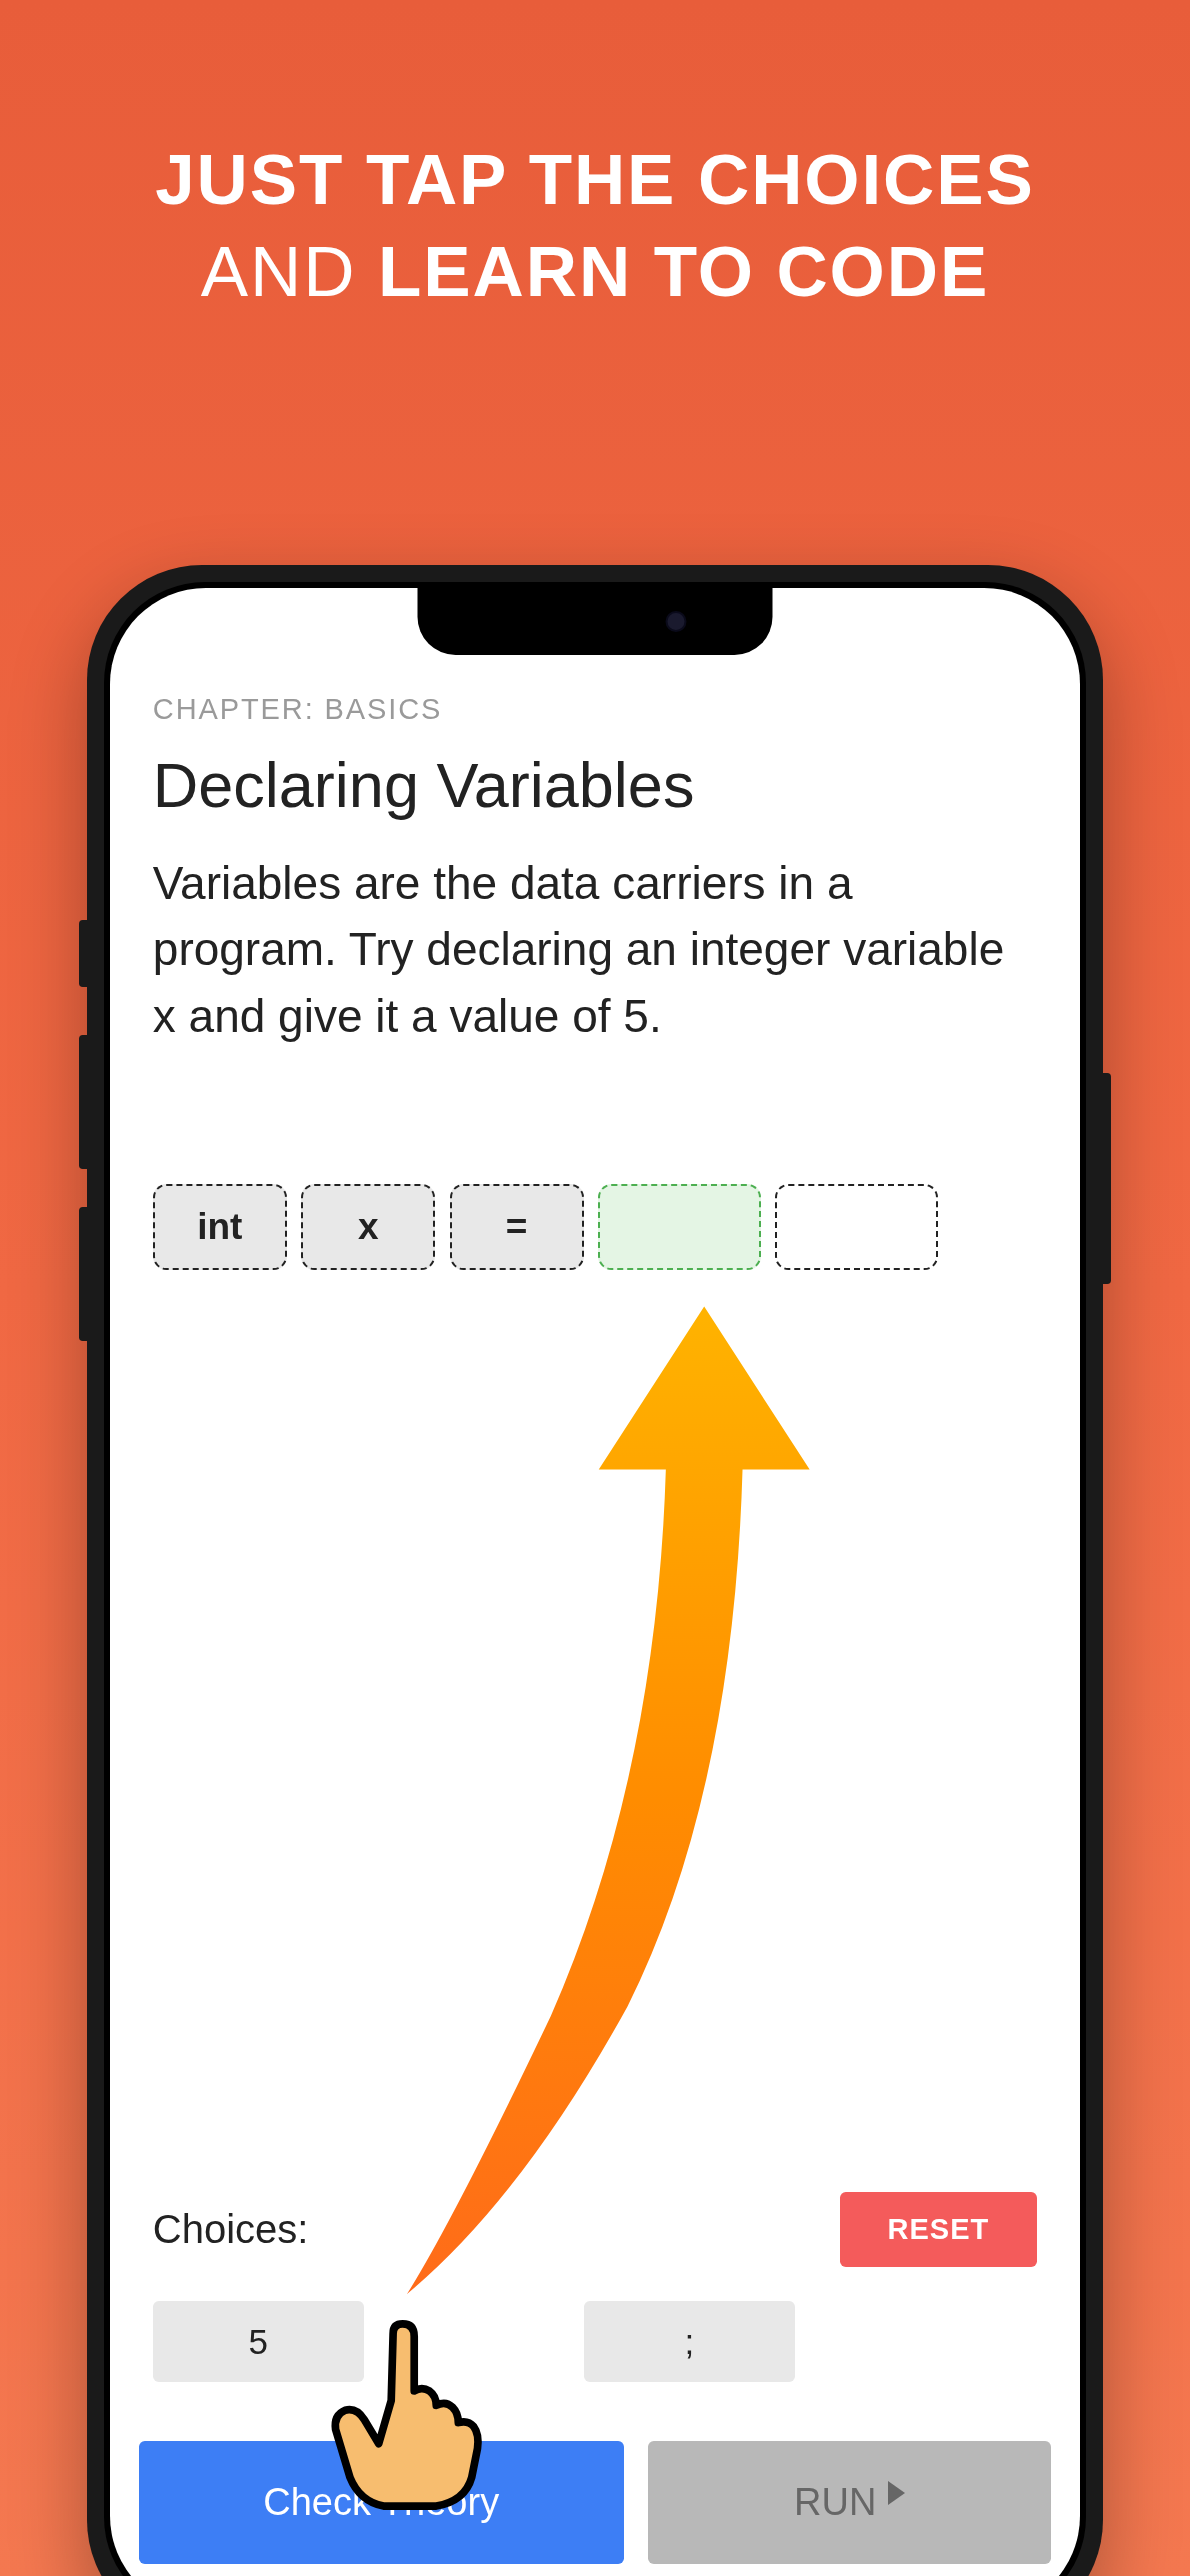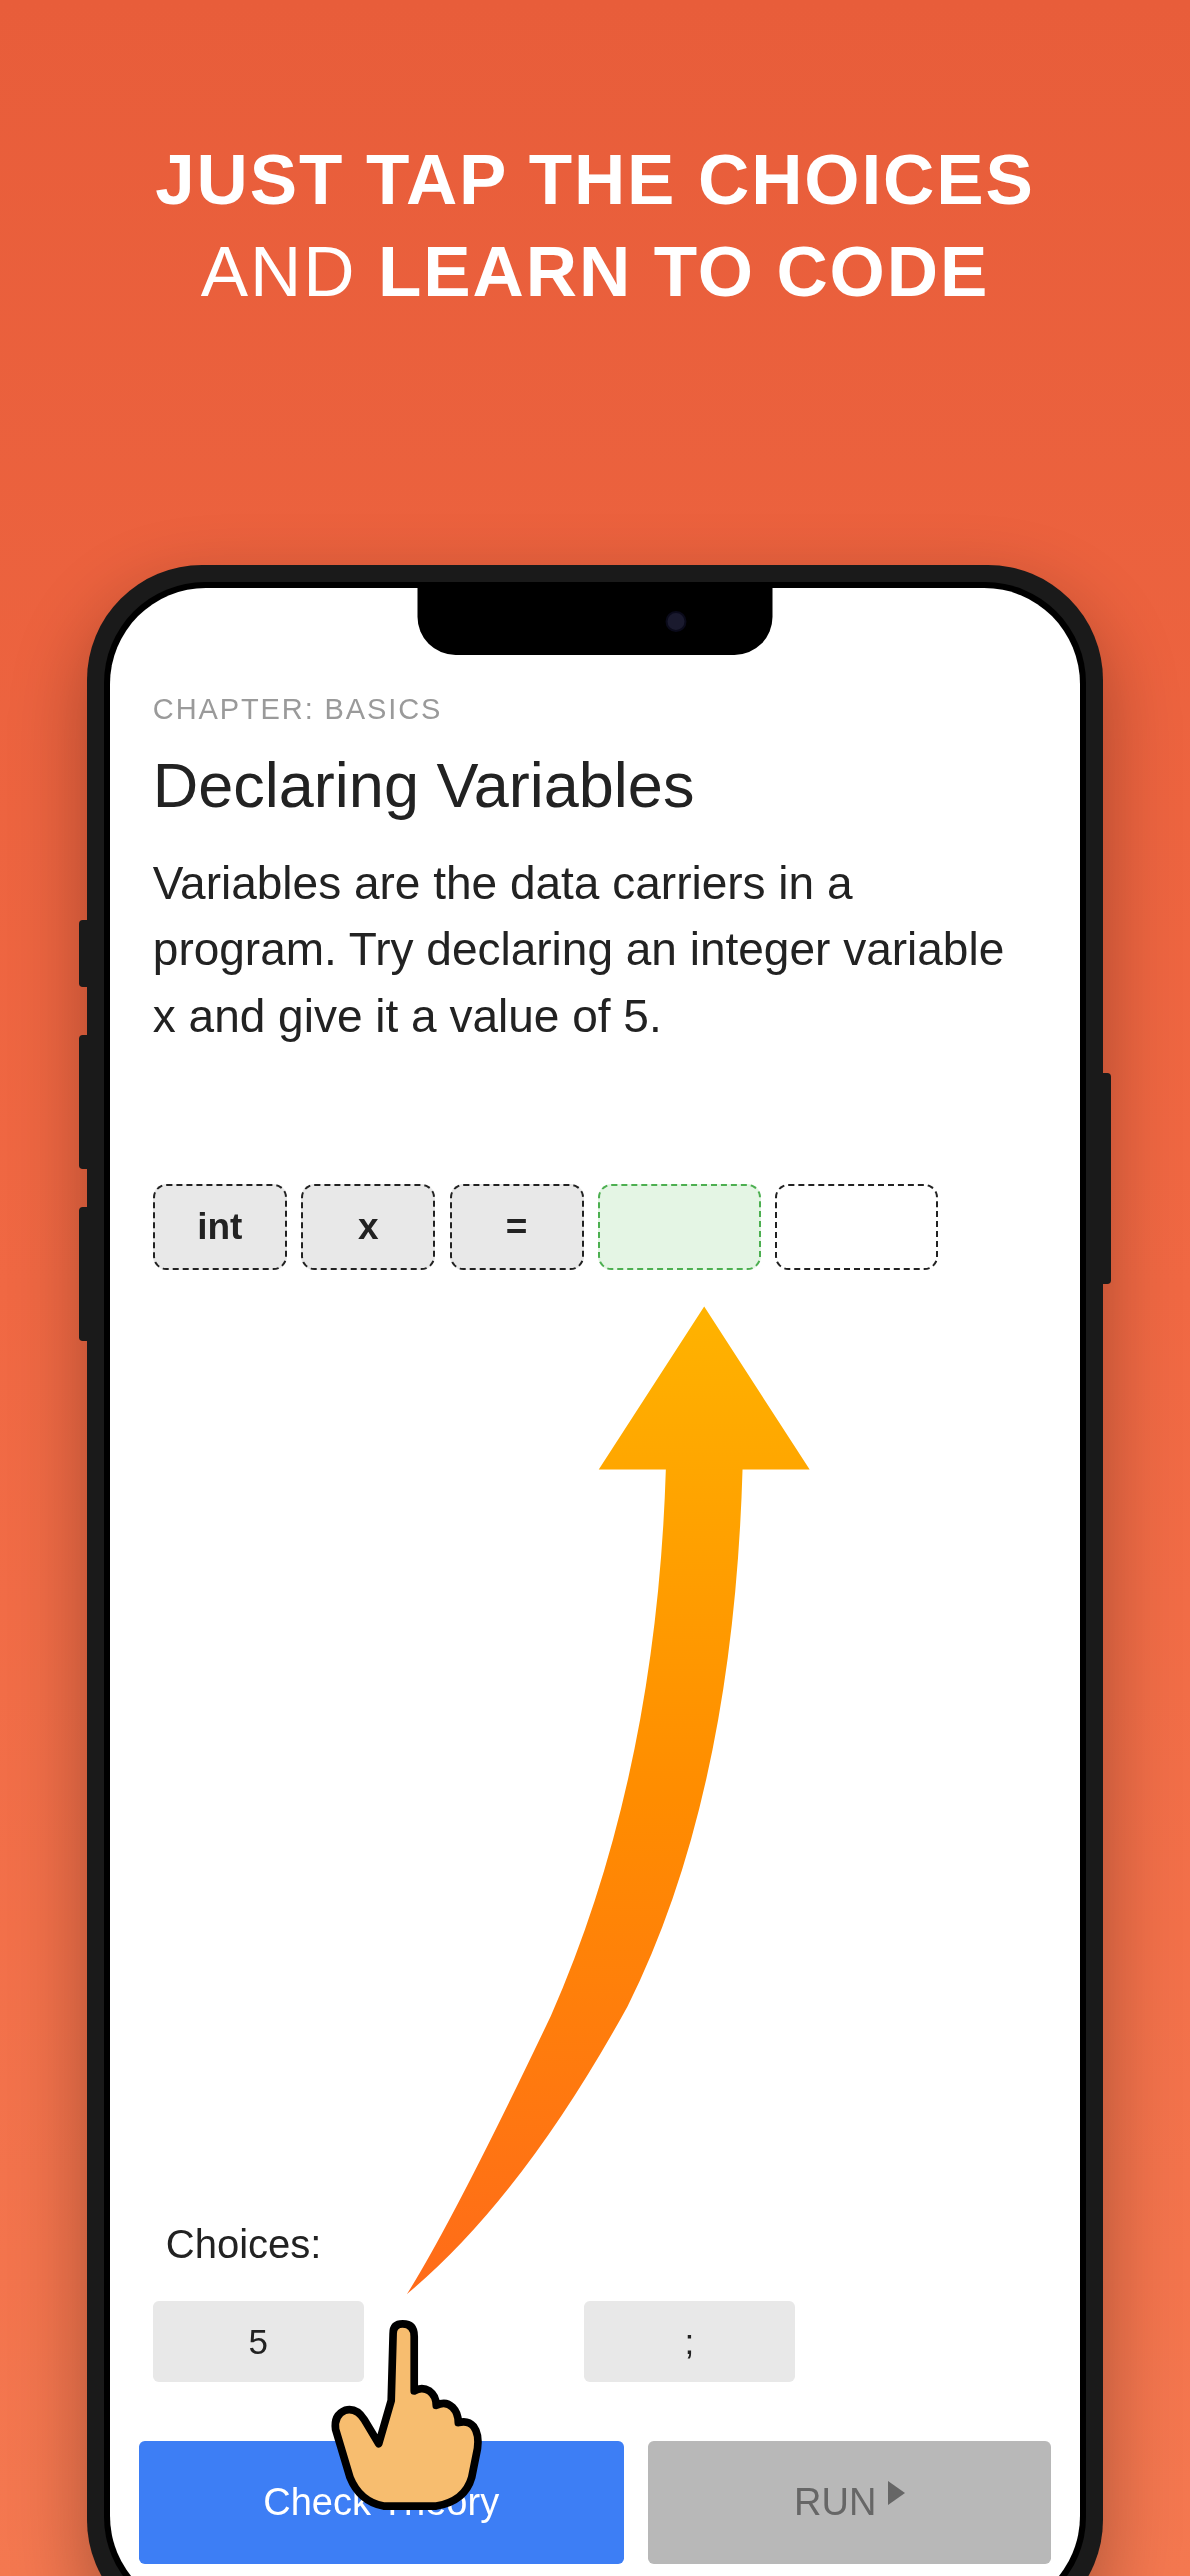--- a/index.html
+++ b/index.html
@@ -201,21 +201,20 @@
       bottom: 230px;
       left: 43px;
       right: 43px;
     }
     
     .choices-header {
       display: flex;
       justify-content: space-between;
       align-items: center;
       margin-bottom: 34px;
-      margin-left: 13px;
     }
     
     .choices-label {
       font-size: 40px;
       color: #222;
     }
     
     .reset-btn {
       background: #f45b5b;
       color: white;
@@ -349,20 +348,21 @@
               <stop offset="50%" stop-color="#ff8c00"></stop>
               <stop offset="100%" stop-color="#ff6b1a"></stop>
             </linearGradient>
           </defs>
           <path d="M 310 10 L 200 180 L 270 180 Q 260 500 150 750 Q 50 960 0 1040 Q 120 940 230 740 Q 340 520 350 180 L 420 180 Z" fill="url(#arrowGrad)"></path>
         </svg>
 
         <div class="choices-section">
           <div class="choices-header">
             <span class="choices-label">Choices:</span>
+            <button class="reset-btn">RESET</button>
           </div>
           <div class="choices-row">
             <button class="choice-btn">5</button>
             <button class="choice-btn">;</button>
           </div>
         </div>
 
         <svg class="pointer-hand" viewBox="0 0 170 200">
           <path d="M 70 15 Q 70 5 80 5 Q 92 5 92 18 L 92 75 Q 100 70 108 75 Q 115 80 115 90 Q 125 85 132 92 Q 138 98 138 108 Q 148 105 154 112 Q 160 120 158 135 L 152 165 Q 145 190 115 195 L 60 195 Q 35 190 25 165 L 10 115 Q 8 100 20 95 Q 32 92 40 105 L 55 130 L 68 85 Z" fill="#f7bd6f" stroke="#000" stroke-width="8" stroke-linejoin="round"></path>
         </svg>

